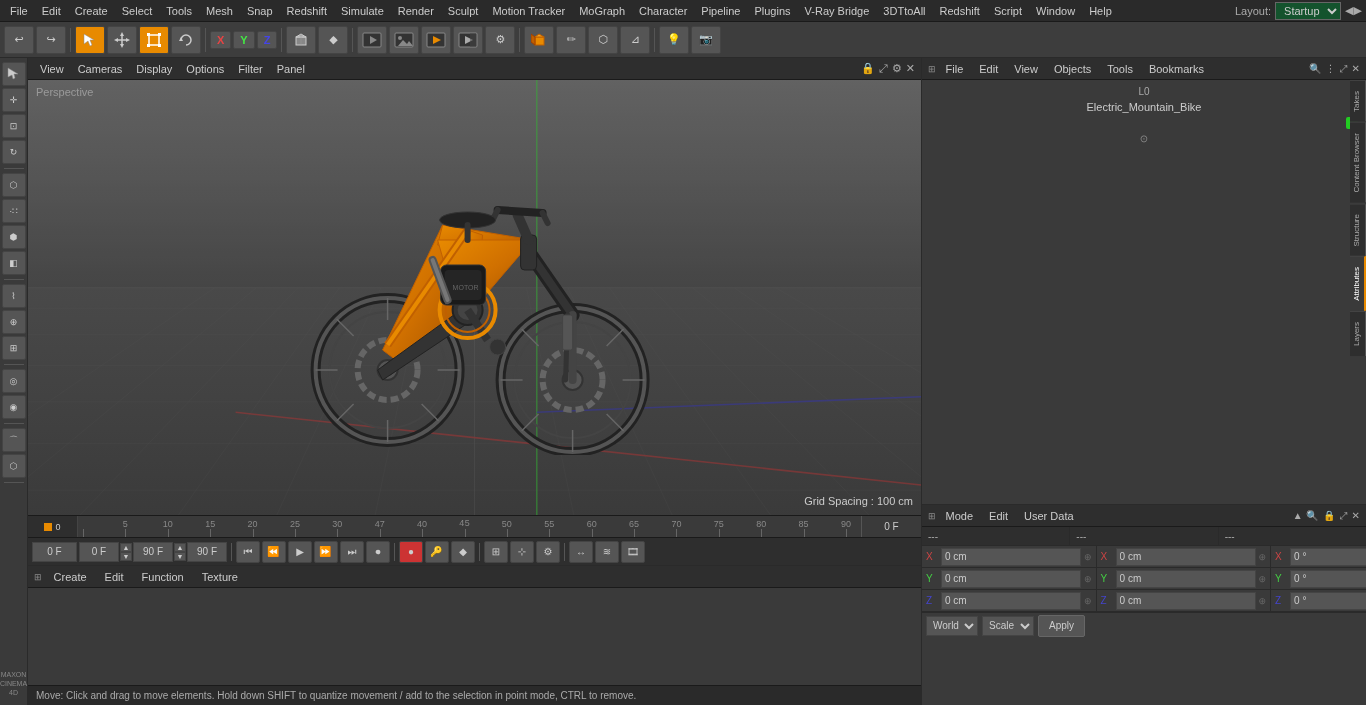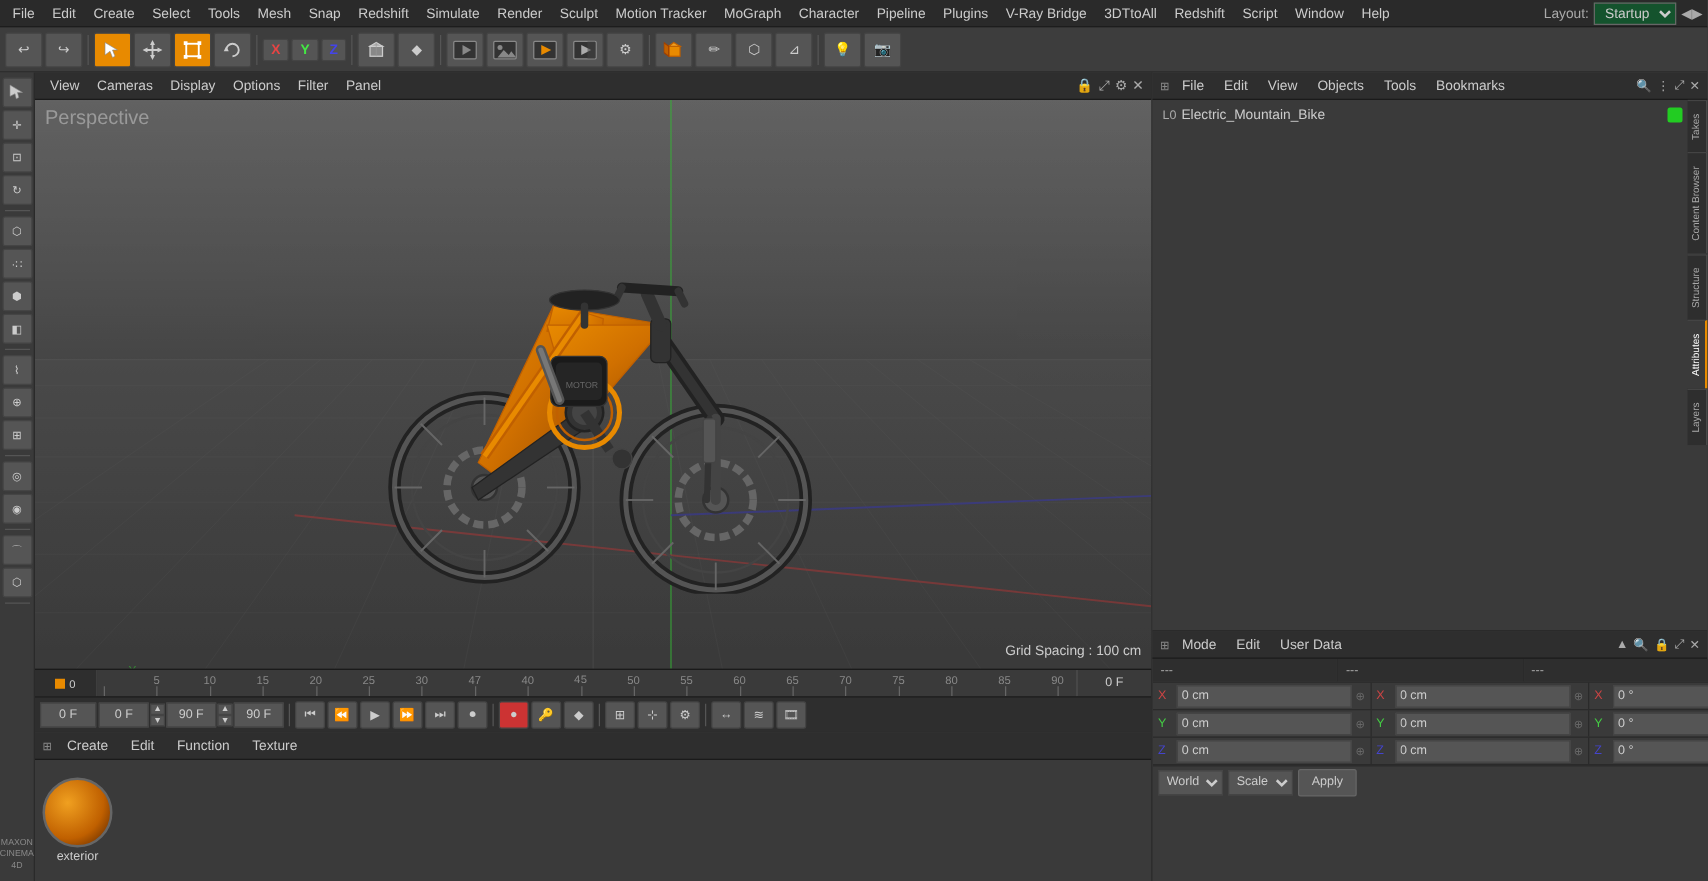--- a/index.html
+++ b/index.html
@@ -26,21 +26,21 @@
     #left-toolbar { width: 28px; background: #3a3a3a; border-right: 1px solid #2a2a2a; display: flex; flex-direction: column; align-items: center; padding: 4px 0; gap: 2px; flex-shrink: 0; }
     .left-tool-btn { width: 24px; height: 24px; background: #555; border: 1px solid #444; border-radius: 2px; display: flex; align-items: center; justify-content: center; cursor: pointer; color: #ccc; font-size: 9px; }
     .left-separator { width: 20px; height: 1px; background: #555; margin: 2px 0; }
 
     
     #viewport-container { flex: 1; display: flex; flex-direction: column; min-width: 0; }
     #viewport-header { height: 22px; background: #2e2e2e; border-bottom: 1px solid #1a1a1a; display: flex; align-items: center; padding: 0 6px; gap: 2px; }
     #viewport-header-icons { display: flex; align-items: center; gap: 4px; margin-left: auto; }
     .header-menu-item { padding: 2px 6px; color: #ccc; cursor: pointer; }
     #viewport { flex: 1; background: linear-gradient(180deg, #5a5a5a 0%, #4a4a4a 40%, #3a3a3a 100%); position: relative; overflow: hidden; }
-    #viewport-label { position: absolute; top: 6px; left: 8px; color: #ccc; font-size: 16px; }
+    #viewport-label { position: absolute; top: 6px; left: 8px; color: #ccc; font-size: 11px; }
     #grid-spacing { position: absolute; bottom: 8px; right: 8px; color: #ccc; font-size: 11px; }
 
     
     #grid-svg { position: absolute; bottom: 0; left: 0; right: 0; top: 0; opacity: 0.5; }
 
     
     #timeline { height: 22px; background: #2e2e2e; border-top: 1px solid #1a1a1a; display: flex; align-items: center; overflow: hidden; position: relative; }
     #timeline-ruler { flex: 1; height: 100%; position: relative; background: #3a3a3a; overflow: hidden; }
     #timeline-end { width: 60px; background: #3a3a3a; height: 100%; display: flex; align-items: center; justify-content: center; color: #ccc; font-size: 10px; border-left: 1px solid #555; }
 
@@ -48,21 +48,21 @@
     #transport { height: 28px; background: #2e2e2e; border-top: 1px solid #1a1a1a; display: flex; align-items: center; padding: 0 4px; gap: 2px; }
     .transport-input { background: #555; border: 1px solid #444; color: #ccc; width: 40px; height: 20px; text-align: center; font-size: 10px; }
     .transport-btn { width: 24px; height: 22px; background: #555; border: 1px solid #444; border-radius: 2px; display: flex; align-items: center; justify-content: center; cursor: pointer; color: #ccc; font-size: 10px; }
     .transport-separator { width: 1px; height: 18px; background: #555; margin: 0 2px; }
 
     
     #right-panel { width: 445px; display: flex; flex-direction: column; background: #3a3a3a; border-left: 1px solid #2a2a2a; flex-shrink: 0; }
     #right-top { flex: 1; display: flex; flex-direction: column; border-bottom: 1px solid #2a2a2a; }
     #right-top-header { height: 22px; background: #2e2e2e; display: flex; align-items: center; padding: 0 6px; gap: 4px; border-bottom: 1px solid #1a1a1a; }
     #objects-area { flex: 1; background: #3a3a3a; padding: 4px; }
-    .obj-item { display: flex; align-items: center; gap: 4px; padding: 2px 4px; cursor: pointer; }
+    .obj-item { display: flex; align-items: center; gap: 4px; padding: 2px 4px; cursor: pointer; flex-direction: column; }
     .obj-color-dot { width: 12px; height: 12px; border-radius: 2px; flex-shrink: 0; }
 
     
     #right-attrs { height: 200px; display: flex; flex-direction: column; }
     #right-attrs-header { height: 22px; background: #2e2e2e; display: flex; align-items: center; padding: 0 6px; gap: 4px; border-bottom: 1px solid #1a1a1a; }
     #attrs-content { flex: 1; background: #3a3a3a; overflow: auto; }
     .coord-input { background: #555; border: 1px solid #444; color: #ccc; flex: 1; height: 18px; padding: 0 3px; font-size: 10px; }
     .right-tab { width: 16px; background: #2e2e2e; color: #aaa; font-size: 9px; padding: 8px 2px; cursor: pointer; border-left: 1px solid #555; writing-mode: vertical-rl; text-orientation: mixed; transform: rotate(180deg); border-bottom: 1px solid #444; }
 
     
@@ -516,29 +516,26 @@
 
     <div id="bottom-area">
       <div id="material-editor">
         <div id="material-header">
           <span style="color:#888; font-size:9px;">⊞</span>
           <span class="mat-menu-item">Create</span>
           <span class="mat-menu-item">Edit</span>
           <span class="mat-menu-item">Function</span>
           <span class="mat-menu-item">Texture</span>
         </div>
-        <div id="material-content">
-          <div class="material-item">
-            <div class="material-ball"></div>
-            <div class="material-label">exterior</div>
-          </div>
-        </div>
-      </div>
-    </div>
-
+      </div>
+    </div>
+
+    <div id="status-bar">
+      <span>Move: Click and drag to move elements. Hold down SHIFT to quantize movement / add to the selection in point mode, CTRL to remove.</span>
+    </div>
   </div>
 
   <div id="right-panel">
 
     <div id="right-top">
       <div id="right-top-header">
         <span style="color:#888; font-size:9px;">⊞</span>
         <span class="header-menu-item">File</span>
         <span class="header-menu-item">Edit</span>
         <span class="header-menu-item">View</span>

